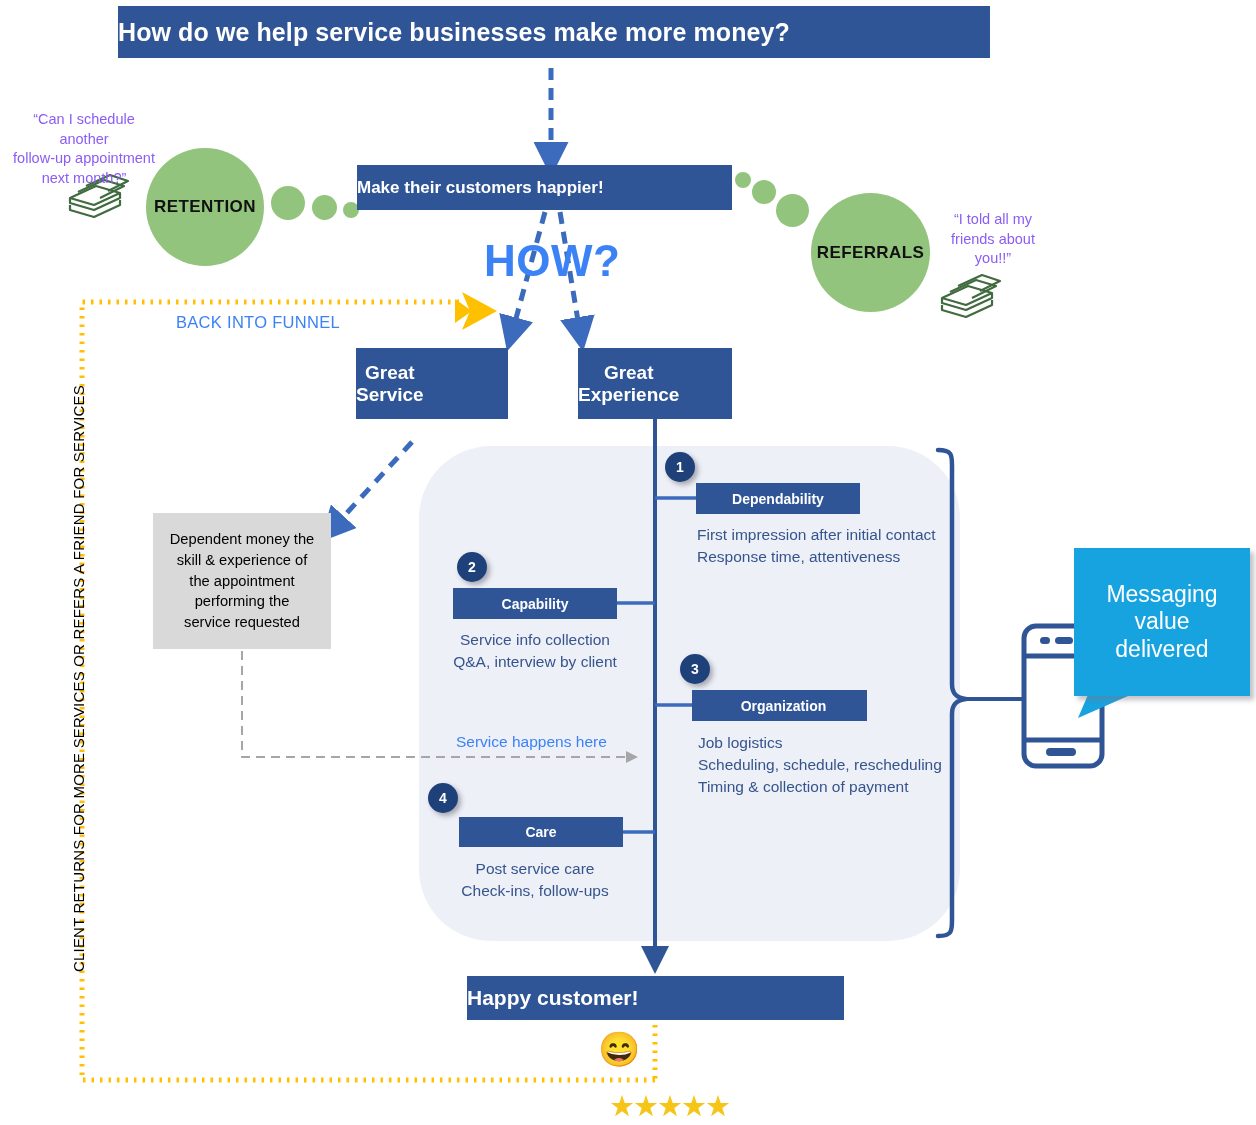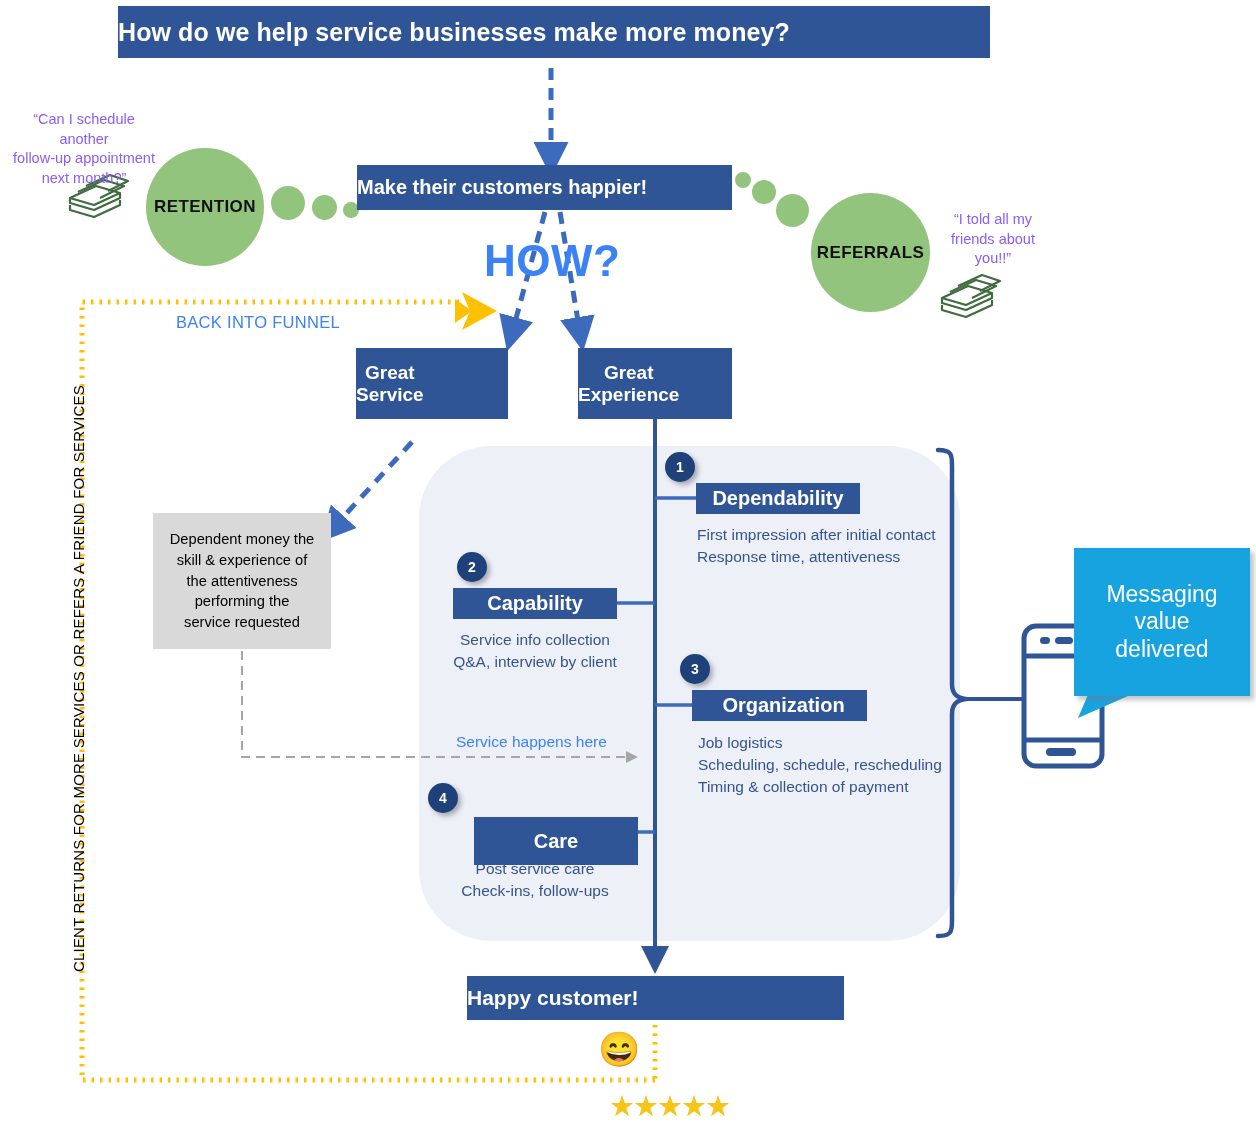--- a/index.html
+++ b/index.html
@@ -8,33 +8,33 @@
   .abs{position:absolute;}
   svg.layer{position:absolute;left:0;top:0;width:1256px;height:1125px;pointer-events:none;}
 
   
   .bluebox{
     position:absolute;background:#2f5597;color:#ffffff;
     display:flex;align-items:center;justify-content:flex-start;text-align:center;
     font-weight:bold;line-height:1.15;
   }
   .title-box{left:118px;top:6px;width:872px;height:52px;font-size:25px;letter-spacing:.1px;}
-  .happier-box{left:357px;top:165px;width:375px;height:45px;font-size:20px;}
+  .happier-box{left:357px;top:165px;width:375px;height:45px;font-size:17px;}
   .gs-box{left:356px;top:348px;width:152px;height:71px;font-size:19px;}
   .ge-box{left:578px;top:348px;width:154px;height:71px;font-size:19px;}
   .happy-box{left:467px;top:976px;width:377px;height:44px;font-size:21px;}
 
   .pillar{
-    position:absolute;background:#2f5597;color:#fff;font-weight:bold;font-size:20px;
+    position:absolute;background:#2f5597;color:#fff;font-weight:bold;font-size:14px;
     display:flex;align-items:center;justify-content:center;
   }
   .p-dep{left:696px;top:483px;width:164px;height:31px;}
   .p-cap{left:453px;top:588px;width:164px;height:31px;}
   .p-org{left:692px;top:690px;width:167px;height:31px;padding-left:8px;}
-  .p-care{left:474px;top:817px;width:164px;height:48px;}
+  .p-care{left:459px;top:817px;width:164px;height:30px;}
 
   
   .desc{position:absolute;color:#35548c;font-size:15.5px;line-height:1.42;}
   .d-dep{left:697px;top:524px;}
   .d-cap{left:445px;top:629px;text-align:center;width:180px;}
   .d-org{left:698px;top:732px;}
   .d-care{left:444px;top:858px;text-align:center;width:182px;}
 
   
   .badge{
@@ -217,21 +217,21 @@
   </div>
 
   <div class="bluebox happy-box">
     <span>Happy customer!</span>
   </div>
 
   <div class="greybox">
     <div>
       <div>Dependent money the</div>
       <div>skill &amp; experience of</div>
-      <div>the attentiveness</div>
+      <div>the appointment</div>
       <div>performing the</div>
       <div>service requested</div>
     </div>
   </div>
 
   <div class="badge b1">1</div>
   <div class="pillar p-dep">
     <span>Dependability</span>
   </div>
   <div class="desc d-dep">

